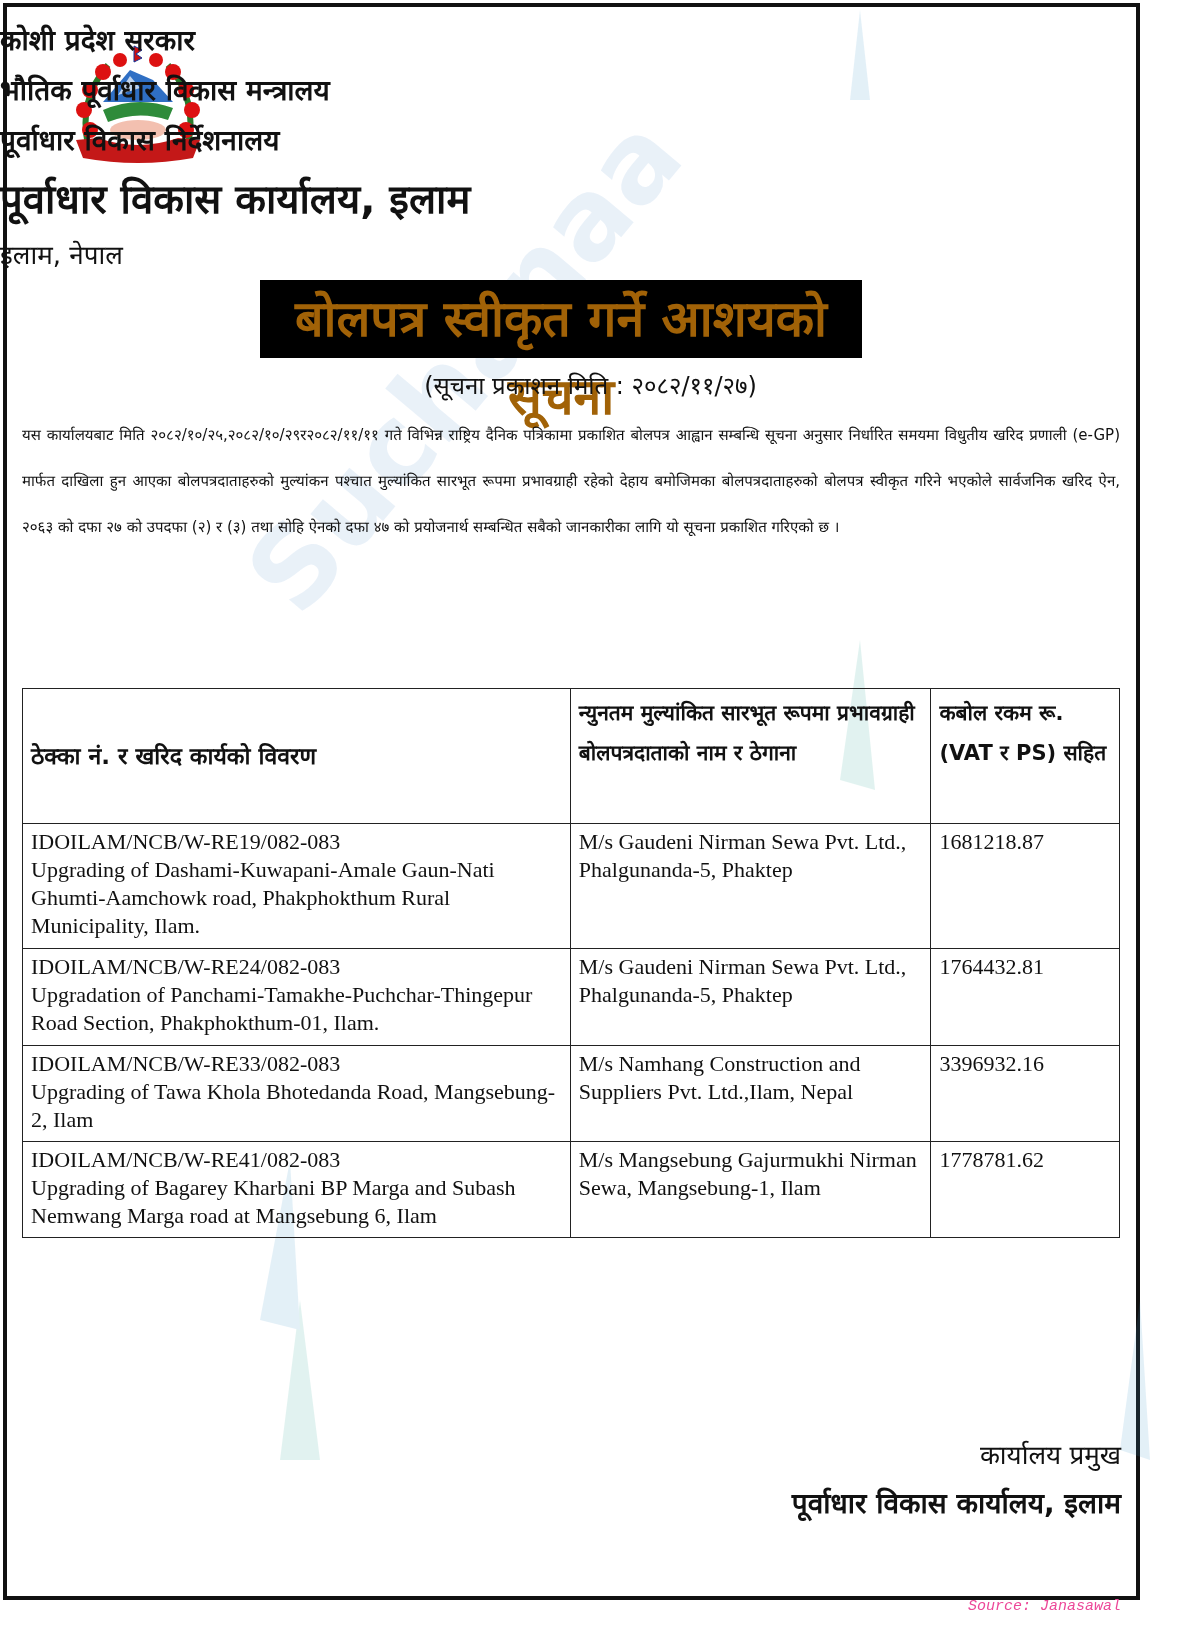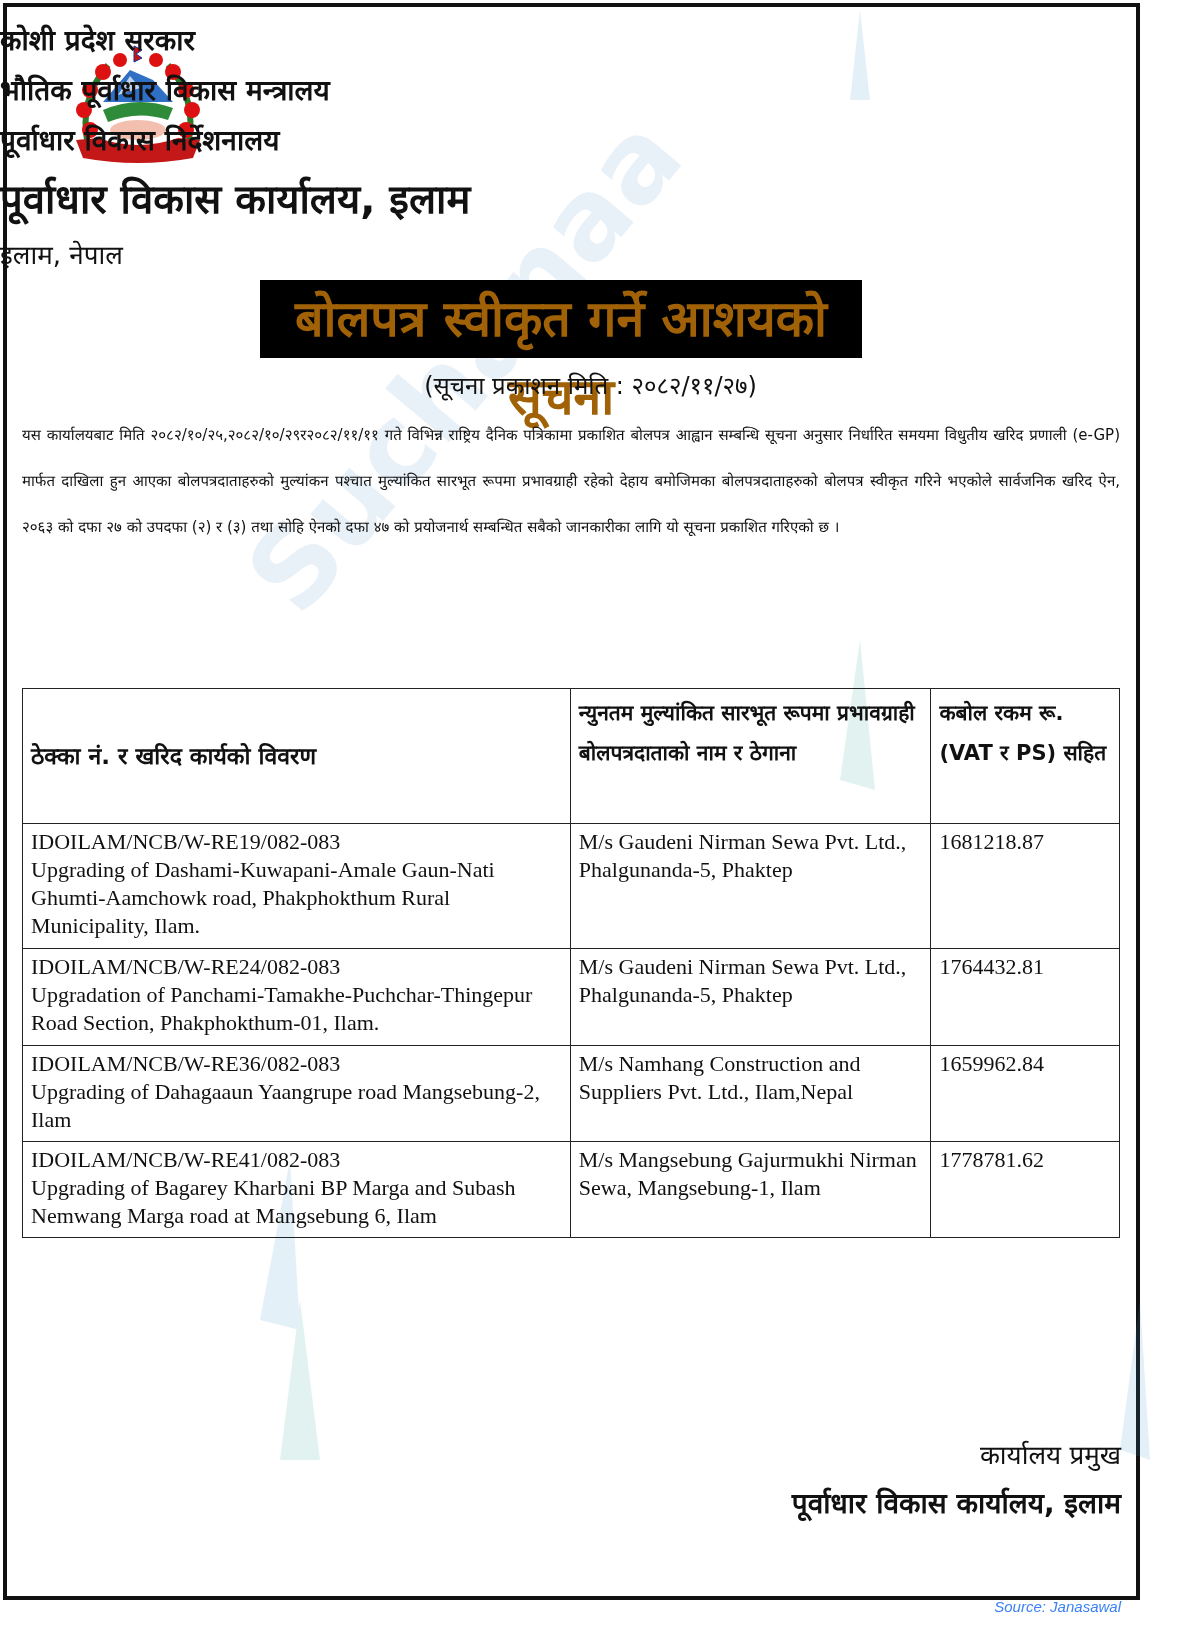--- a/index.html
+++ b/index.html
@@ -30,22 +30,22 @@
             text-align:left; padding:4px 8px; }
   table.t th { font-family:"DejaVu Sans", sans-serif; font-weight:bold;
                font-size:21px; line-height:40px; height:126px; }
   table.t th.c1 { vertical-align:middle; font-size:23px; }
   table.t td { font-size:22px; line-height:28px; }
   .c1 { width:533px; } .c2 { width:345px; } .c3 { width:172px; }
   .sig1 { position:absolute; right:60px; top:1436px; font-family:"DejaVu Sans", sans-serif;
           font-size:26px; }
   .sig2 { position:absolute; right:60px; top:1483px; font-family:"DejaVu Sans", sans-serif;
           font-size:28px; font-weight:bold; }
-  .source { position:absolute; right:60px; top:1598px; font-family:Liberation Sans, sans-serif;
-            font-style:italic; font-size:15px; color:#3b82f6; }
+  .source { position:absolute; right:60px; top:1598px; font-family:Liberation Mono, monospace;
+            font-style:italic; font-size:15px; color:#ec4899; }
 </style>
 </head>
 <body>
 
 <div class="frame"></div>
 
 <svg class="wm" style="left:0;top:0" width="1181" height="1627">
   <polygon points="280,1460 300,1300 320,1460" fill="#3a9"></polygon>
   <polygon points="260,1320 290,1160 300,1330" fill="#49c"></polygon>
   <polygon points="840,780 860,640 875,790" fill="#3a9"></polygon>
@@ -106,25 +106,25 @@
     <tr style="height:97px">
       <td class="c1">
           <div>IDOILAM/NCB/W-RE24/082-083</div>
           <div>Upgradation of Panchami-Tamakhe-Puchchar-Thingepur Road Section, Phakphokthum-01, Ilam.</div>
         </td>
       <td class="c2">M/s Gaudeni Nirman Sewa Pvt. Ltd., Phalgunanda-5, Phaktep</td>
       <td class="c3">1764432.81</td>
     </tr>
     <tr style="height:96px">
       <td class="c1">
-          <div>IDOILAM/NCB/W-RE36/082-083</div>
-          <div>Upgrading of Dahagaaun Yaangrupe road Mangsebung-2, Ilam</div>
+          <div>IDOILAM/NCB/W-RE33/082-083</div>
+          <div>Upgrading of Tawa Khola Bhotedanda Road, Mangsebung-2, Ilam</div>
         </td>
-      <td class="c2">M/s Namhang Construction and Suppliers Pvt. Ltd., Ilam,Nepal</td>
-      <td class="c3">1659962.84</td>
+      <td class="c2">M/s Namhang Construction and Suppliers Pvt. Ltd.,Ilam, Nepal</td>
+      <td class="c3">3396932.16</td>
     </tr>
     <tr style="height:96px">
       <td class="c1">
           <div>IDOILAM/NCB/W-RE41/082-083</div>
           <div>Upgrading of Bagarey Kharbani BP Marga and Subash Nemwang Marga road at Mangsebung 6, Ilam</div>
         </td>
       <td class="c2">M/s Mangsebung Gajurmukhi Nirman Sewa, Mangsebung-1, Ilam</td>
       <td class="c3">1778781.62</td>
     </tr>
   </tbody>

